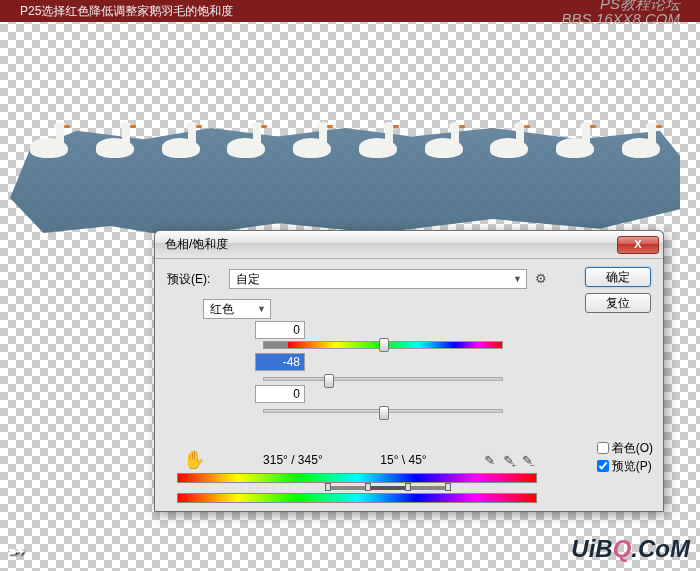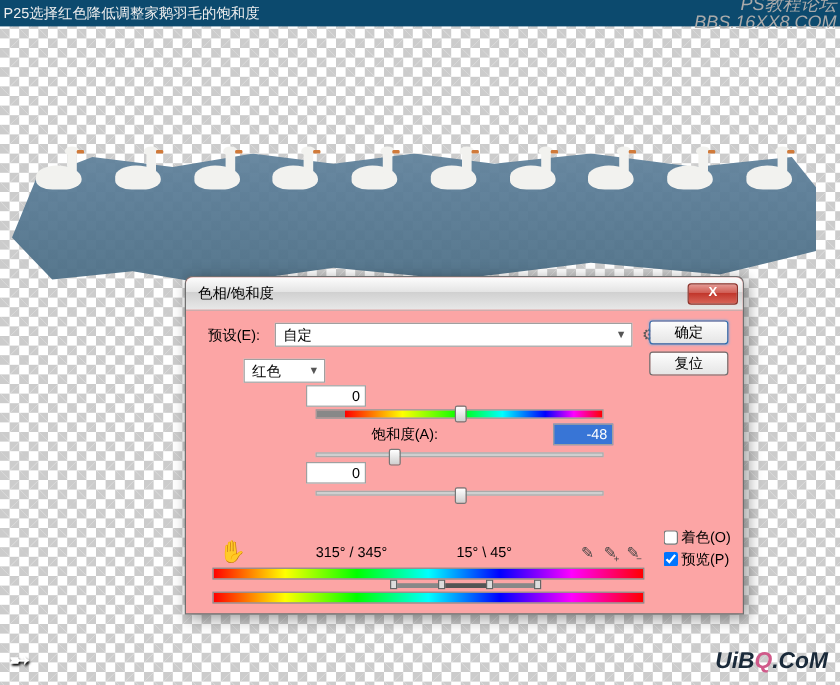--- a/index.html
+++ b/index.html
@@ -10,21 +10,21 @@
       linear-gradient(45deg, #ccc 25%, transparent 25%),
       linear-gradient(-45deg, #ccc 25%, transparent 25%),
       linear-gradient(45deg, transparent 75%, #ccc 75%),
       linear-gradient(-45deg, transparent 75%, #ccc 75%);
     background-size: 16px 16px;
     background-position: 0 0, 0 8px, 8px -8px, -8px 0;
     position: absolute; top: 0; left: 0;
   }
   .topbar {
     position: absolute; top: 0; left: 0; width: 700px; height: 22px;
-    background: #0c4a6e; color: #eee; font-size: 12px; padding: 3px 3px;
+    background: #7f1d1d; color: #eee; font-size: 12px; padding: 3px 20px;
     display: flex; justify-content: space-between; align-items: center;
   }
   .topbar .right { text-align: right; font-size: 15px; color: #aaa; line-height: 1; font-style: italic; }
   .water-layer {
     position: absolute; top: 100px; left: 10px; width: 670px; height: 140px;
     background: linear-gradient(180deg, #6a8aa2 0%, #5b7d97 40%, #4d6f86 100%);
     clip-path: polygon(3% 35%, 10% 22%, 20% 28%, 30% 20%, 40% 26%, 50% 20%, 60% 26%, 72% 20%, 85% 28%, 97% 22%, 100% 40%, 100% 78%, 88% 92%, 72% 85%, 55% 95%, 40% 88%, 25% 98%, 15% 90%, 5% 95%, 0 70%);
     opacity: 0.95;
   }
   .geese {
@@ -45,22 +45,22 @@
   .goose .head {
     position: absolute; left: 24px; bottom: 28px; width: 12px; height: 8px; background: #f2f2ef;
     border-radius: 50%;
   }
   .goose .beak {
     position: absolute; left: 34px; bottom: 30px; width: 6px; height: 3px; background: #d07a3a;
     border-radius: 1px;
   }
   
   .dialog {
-    position: absolute; left: 154px; top: 230px; width: 466px; height: 282px;
-    background: #fca5a5; border: 1px solid #707070;
+    position: absolute; left: 154px; top: 230px; width: 510px; height: 282px;
+    background: #e5e5e5; border: 1px solid #707070;
     box-shadow: 3px 3px 12px rgba(0,0,0,0.4);
     border-radius: 6px 6px 0 0;
   }
   .titlebar {
     height: 28px;
     background: linear-gradient(#fdfdfd, #e4e4e4 45%, #d0d0d0 46%, #e8e8e8);
     border-bottom: 1px solid #b0b0b0;
     border-radius: 6px 6px 0 0;
     display: flex; align-items: center; justify-content: space-between;
     padding: 0 4px 0 10px; font-size: 12px;
@@ -68,21 +68,21 @@
   .close-btn {
     width: 42px; height: 18px;
     background: linear-gradient(#e59a94, #cf5b52 45%, #c1362b 46%, #d86459);
     border: 1px solid #8a3028; border-radius: 3px;
     color: #fff; font-size: 11px; text-align: center; line-height: 15px;
     font-weight: bold;
   }
   .dlg-body { position: relative; height: 252px; font-size: 12px; }
   .row { display: flex; align-items: center; }
   .preset-row { position: absolute; top: 10px; left: 12px; width: 360px; }
-  .preset-row label { width: 56px; text-align: center; margin-right: 6px; }
+  .preset-row label { width: 56px; text-align: left; margin-right: 6px; }
   .preset-select {
     flex: 1; height: 20px; border: 1px solid #a0a0a0; background: #fff;
     display: flex; align-items: center; justify-content: space-between;
     padding: 0 4px 0 6px; font-size: 12px;
   }
   .chev { font-size: 9px; color: #555; }
   .gear { position: absolute; top: 12px; left: 380px; font-size: 13px; color: #555; }
   .btn {
     position: absolute; width: 66px; height: 20px;
     border: 1px solid #707070; border-radius: 3px;
@@ -148,21 +148,21 @@
   }
   
   .wm-bl {
     position: absolute; left: 8px; bottom: 8px; color: #fff;
     font-weight: bold; font-size: 16px; text-shadow: 1px 1px 2px #000;
     display: flex; align-items: center; gap: 4px;
   }
   .wm-bl .cn { font-size: 11px; font-weight: normal; }
   .wm-br {
     position: absolute; right: 10px; bottom: 8px;
-    font-size: 19px; font-weight: bold; color: #1a2a3a;
+    font-size: 24px; font-weight: bold; color: #1a2a3a;
     font-style: italic;
   }
   .wm-br .q { color: #d05a8a; }
 </style>
 </head>
 <body>
 
 <div class="canvas-area"></div>
 
 <div class="topbar">
@@ -267,21 +267,20 @@
       <div class="sline">
         <div class="lbl-row">
           <div class="num-input">0</div>
         </div>
         <div class="track hue">
           <div class="thumb" style="left:115px"></div>
         </div>
       </div>
       <div class="sline">
         <div class="lbl-row">
-          <label>饱和度(A):</label>
           <div class="num-input selected">-48</div>
         </div>
         <div class="track plain">
           <div class="thumb" style="left:60px"></div>
         </div>
       </div>
       <div class="sline">
         <div class="lbl-row">
           <div class="num-input">0</div>
         </div>

